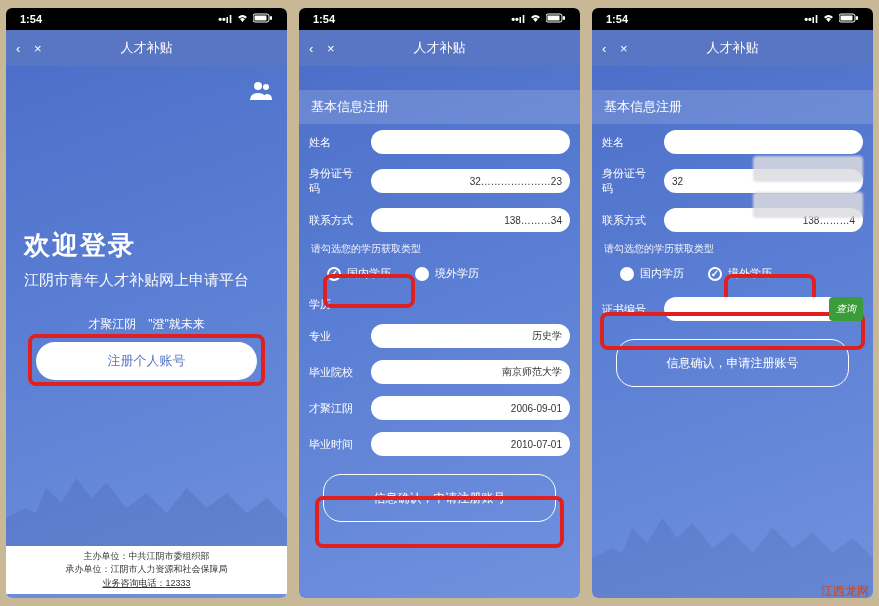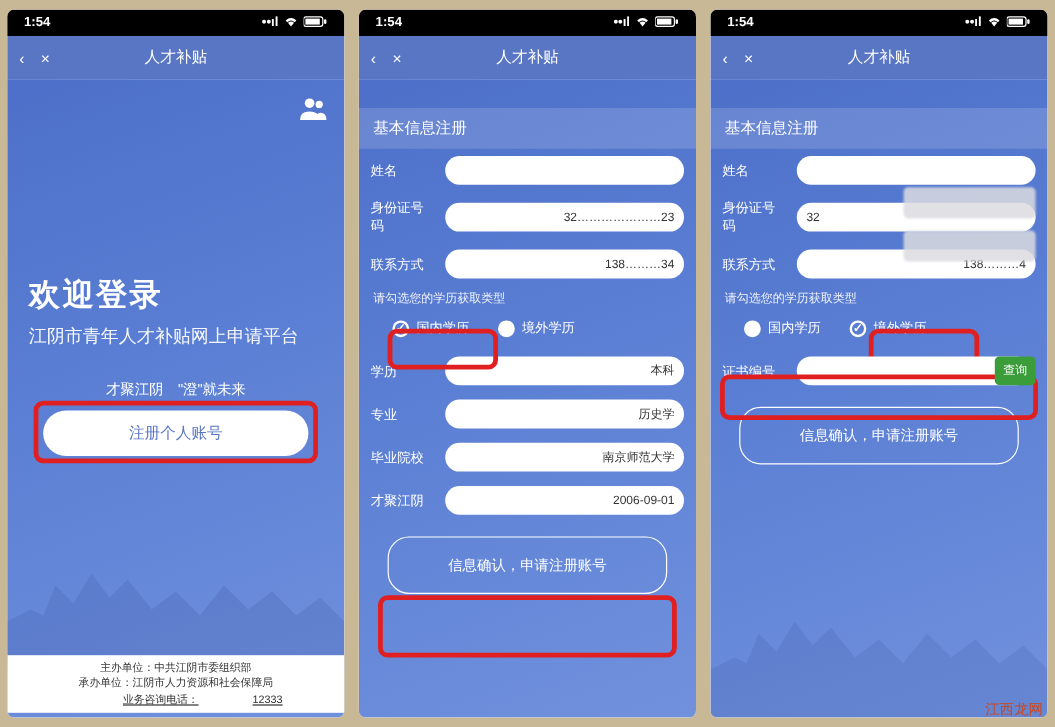--- a/index.html
+++ b/index.html
@@ -99,21 +99,21 @@
     .footer {
       position: absolute;
       bottom: 4px; left: 0; right: 0;
       background: #fff;
       color: #333;
       font-size: 9px;
       text-align: center;
       padding: 4px 4px;
       line-height: 1.5;
     }
-    .footer .underline { text-decoration: underline; margin-left: 45px; }
+    .footer .underline { text-decoration: underline; }
     
     .section-title {
       background: rgba(255,255,255,.15);
       padding: 8px 12px;
       font-size: 13px;
       margin-top: 24px;
     }
     .form-row {
       display: flex;
       align-items: center;
@@ -191,20 +191,21 @@
       background: #3a9d3a;
       border-radius: 4px;
       color: #fff;
       font-size: 10px;
       display: flex;
       align-items: center;
       justify-content: center;
       margin-left: -38px;
       z-index: 2;
       cursor: pointer;
+      font-style: italic;
     }
     .cert-row { position: relative; }
     .blur-box {
       position: absolute;
       background: rgba(220,220,225,.85);
       filter: blur(1px);
       border-radius: 4px;
     }
     .watermark {
       position: absolute;
@@ -312,33 +313,36 @@
         <span>国内学历</span>
       </div>
       <div class="radio-opt">
         <span class="radio-filled"></span>
         <span>境外学历</span>
       </div>
     </div>
     <div class="highlight-box" style="top:208px;left:24px;width:92px;height:34px;"></div>
     <div class="form-row">
       <span class="form-label">学历</span>
-      <div class="form-input">本科</div>
     </div>
     <div class="form-row">
       <span class="form-label">专业</span>
       <div class="form-input">历史学</div>
     </div>
     <div class="form-row">
       <span class="form-label">毕业院校</span>
       <div class="form-input">南京师范大学</div>
     </div>
     <div class="form-row">
       <span class="form-label">才聚江阴</span>
       <div class="form-input">2006-09-01</div>
+    </div>
+    <div class="form-row">
+      <span class="form-label">毕业时间</span>
+      <div class="form-input">2010-07-01</div>
     </div>
     <div class="confirm-btn">信息确认，申请注册账号</div>
     <div class="highlight-box" style="top:430px;left:16px;right:16px;height:52px;"></div>
   </div>
 </div>
 
 <div class="phone">
   <div class="status-bar">
     <span>1:54</span>
     <span class="status-right">

